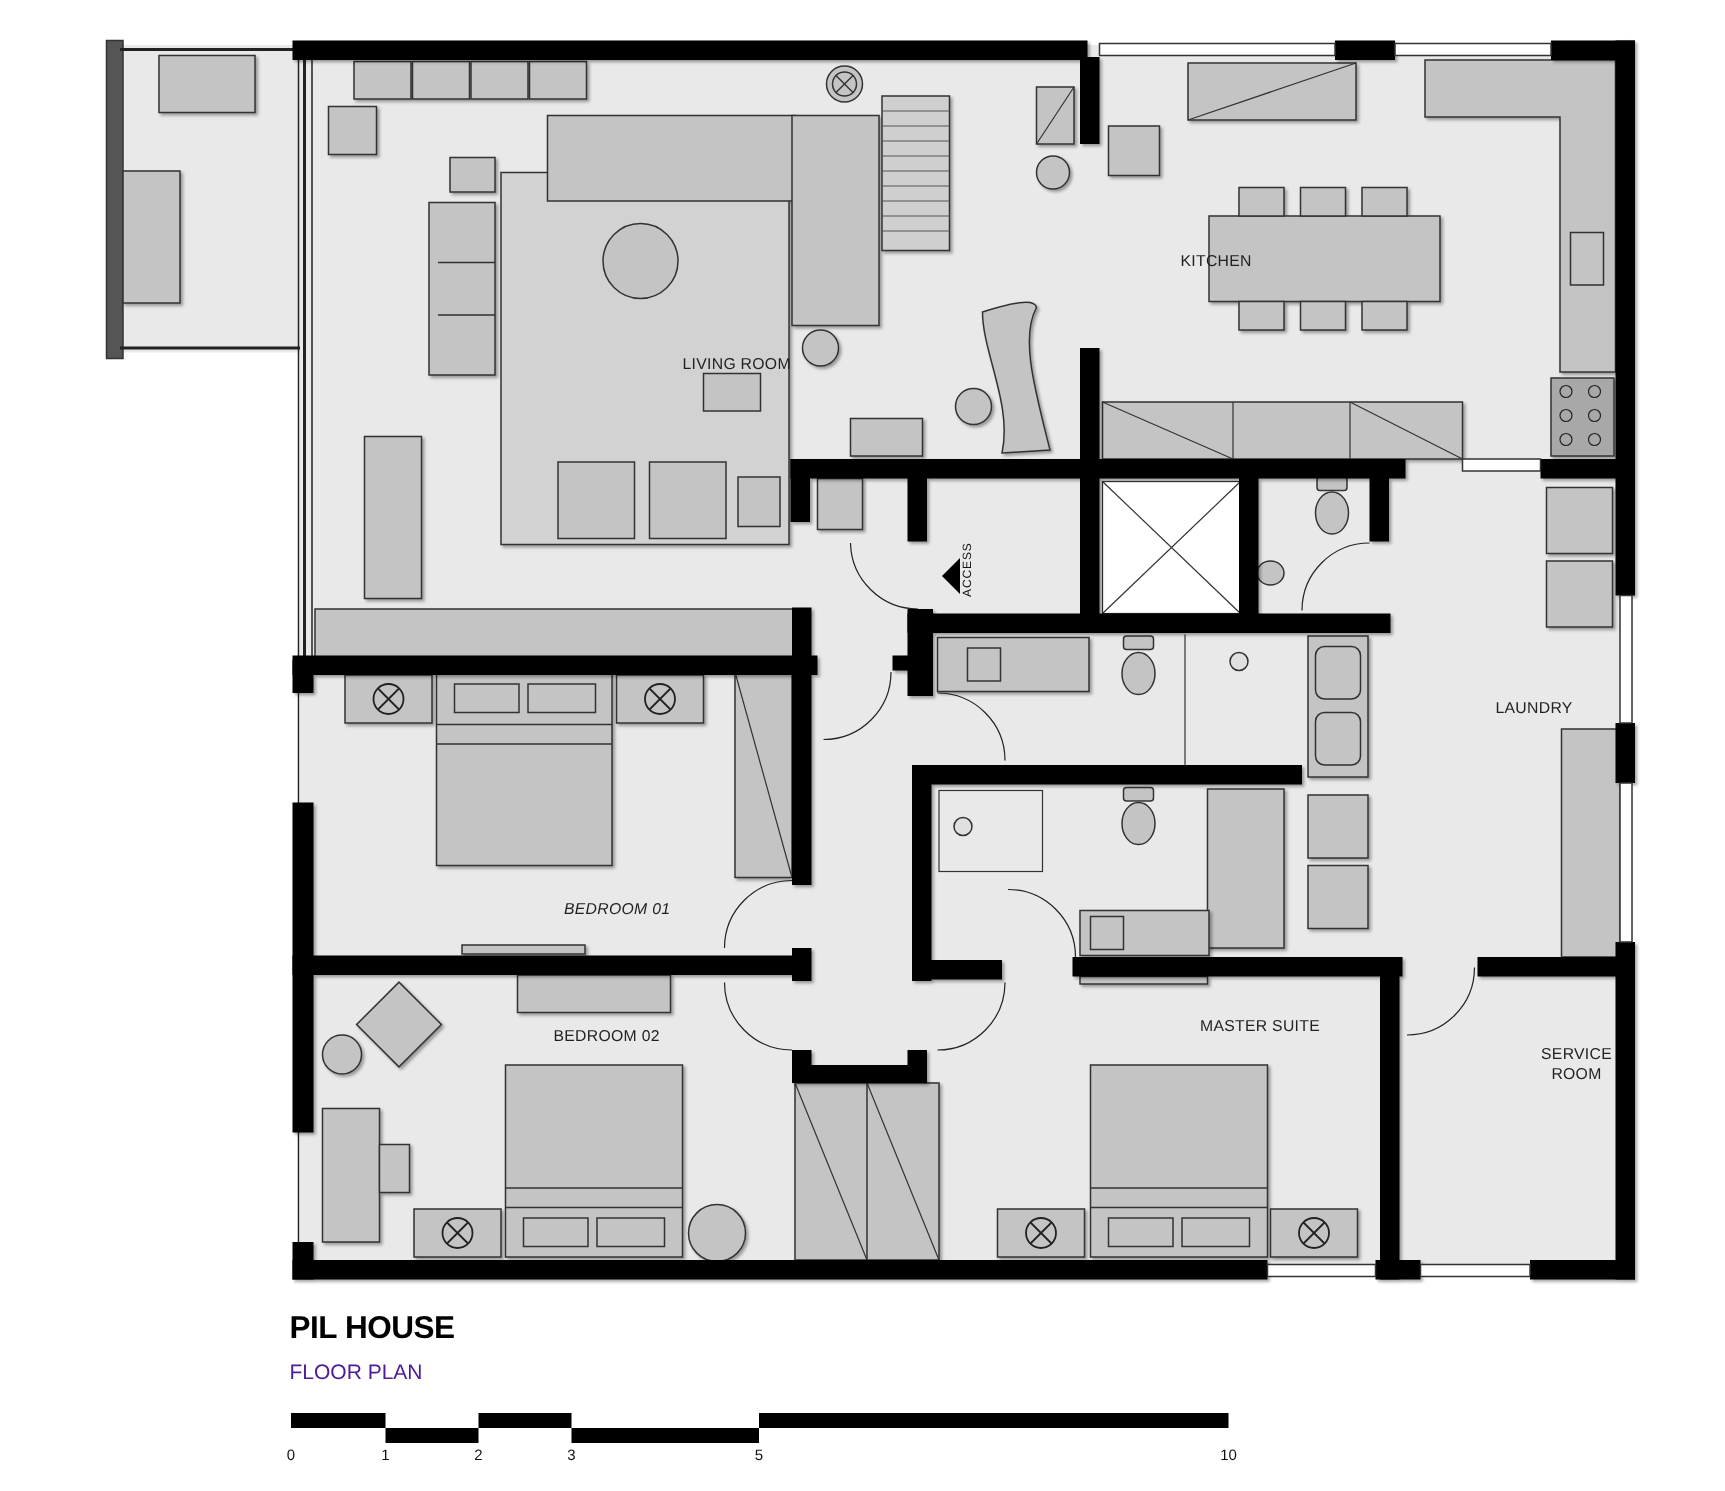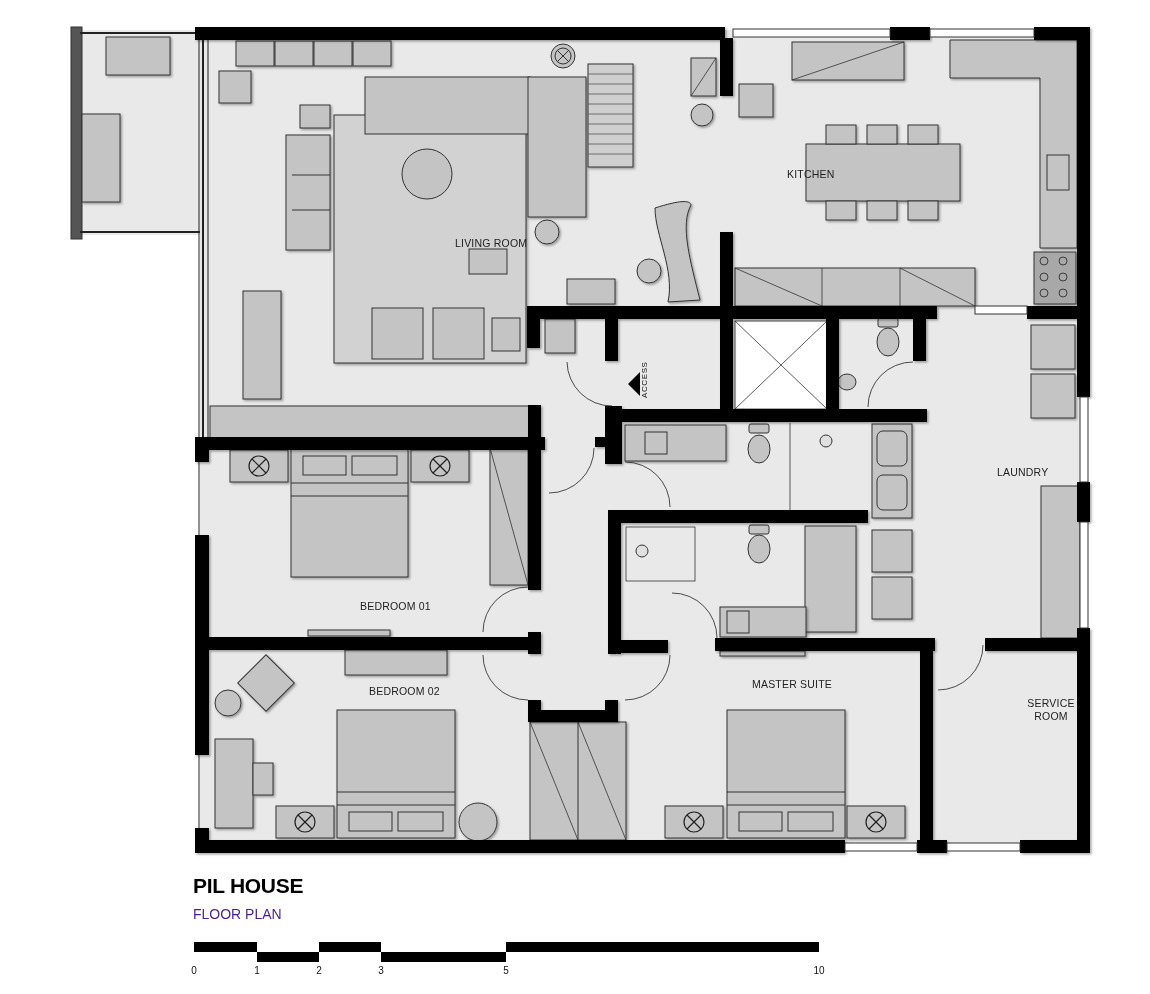--- a/index.html
+++ b/index.html
@@ -305,23 +305,23 @@
     <rect x="257" y="952" width="62" height="10"></rect>
     <rect x="319" y="942" width="62" height="10"></rect>
     <rect x="381" y="952" width="125" height="10"></rect>
     <rect x="506" y="942" width="313" height="10"></rect>
   </g>
 </svg>
 
 <div class="room-label" style="left:375px; top:237px;margin-left:36px;">LIVING ROOM</div>
 <div class="room-label" style="left:743px; top:168px;">KITCHEN</div>
 <div class="room-label" style="left:953px; top:466px;">LAUNDRY</div>
-<div class="room-label" style="left:316px; top:600px;">BEDROOM 01</div>
+<div class="room-label" style="left:332px; top:600px;font-style:italic;">BEDROOM 01</div>
 <div class="room-label" style="left:325px; top:685px;">BEDROOM 02</div>
-<div class="room-label" style="left:708px; top:678px;text-align:center;">MASTER SUITE</div>
+<div class="room-label" style="left:756px; top:678px;text-align:center;">MASTER SUITE</div>
 <div class="room-label" style="left:979px; top:697px; width:56px;">SERVICE
 ROOM</div>
 
 <div class="access" style="top:398px;">ACCESS</div>
 
 <div class="title">PIL HOUSE</div>
 <div class="subtitle">FLOOR PLAN</div>
 
 <div class="tick" style="left:194px;">0</div>
 <div class="tick" style="left:257px;">1</div>

